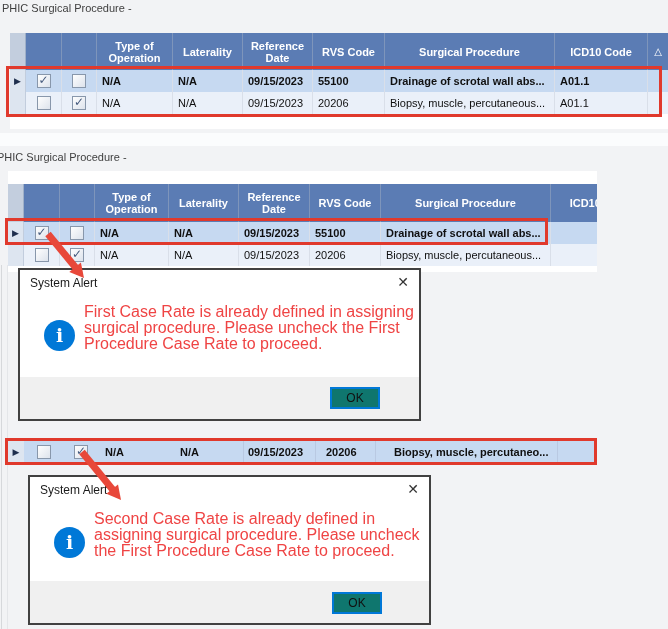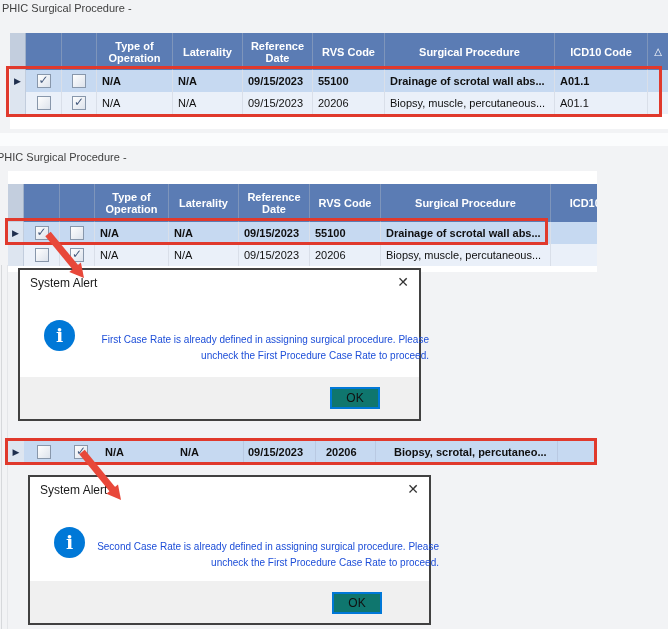--- a/index.html
+++ b/index.html
@@ -72,30 +72,30 @@
   .strip { position:absolute; left:8px; top:441px; width:586px; height:21px; background:#c6d9f1; z-index:5; }
   .strip .cell { font-weight:700; border-right:none; }
   .strip .s0{left:0;width:16px}.strip .s1{left:16px;width:40px}.strip .s2{left:56px;width:34px}
   .strip .s3{left:90px;width:75px;padding-left:7px}.strip .s4{left:165px;width:70px;padding-left:7px}
   .strip .s5{left:235px;width:72px;padding-left:4px;border-left:1px solid #b9c9e2}
   .strip .s6{left:307px;width:60px;padding-left:10px;border-left:1px solid #b9c9e2}
   .strip .s7{left:367px;width:182px;padding-left:18px;border-left:1px solid #b9c9e2}
   .strip .s8{left:549px;width:37px;border-left:1px solid #b9c9e2}
 
   
-  .dialog { position:absolute; width:403px; background:#ffffff; border:2px solid #414141; z-index:8;text-align:right; }
+  .dialog { position:absolute; width:403px; background:#ffffff; border:2px solid #414141; z-index:8; }
   .dlg1 { left:18px; top:268px; height:153px; }
   .dlg2 { left:28px; top:475px; height:150px; }
   .dlg-titlebar { position:absolute; left:0; top:0; width:100%; height:26px; background:#ffffff; }
   .dlg-title { position:absolute; left:10px; top:6px; font-size:12px; color:#1a1a1a; }
   .dlg-close { position:absolute; right:10px; top:4px; font-size:14px; color:#333333; cursor:default; }
   .info-icon { position:absolute; left:24px; top:50px; width:31px; height:31px; border-radius:50%;
                background:#0078d7; display:flex; align-items:center; justify-content:center; }
   .info-icon span { color:#ffffff; font-family:"DejaVu Serif",serif; font-weight:700; font-size:19px; line-height:1; }
-  .dlg-msg { position:absolute; left:64px; top:62px; width:345px; font-size:10px; line-height:16px; color:#1d4ed8; }
+  .dlg-msg { position:absolute; left:64px; top:34px; width:345px; font-size:16px; line-height:16px; color:#ef4444; }
   .dlg-footer { position:absolute; left:0; bottom:0; width:100%; height:42px; background:#f0f0f0; }
   .ok-btn { position:absolute; width:50px; height:22px; background:#0f766e; border:2px solid #0078d7;
             font-size:12px; color:#111111; display:flex; align-items:center; justify-content:center; }
   .dlg1 .ok-btn { left:310px; top:10px; }
   .dlg2 .ok-btn { left:302px; top:11px; }
 
   .arrows { position:absolute; left:0; top:0; width:668px; height:629px; z-index:12; pointer-events:none; }
 </style>
 </head>
 <body>
@@ -253,21 +253,21 @@
       </div>
     <div class="cell cbc s2">
         <span class="cb">
           <span>✓</span>
         </span>
       </div>
     <div class="cell s3">N/A</div>
     <div class="cell s4">N/A</div>
     <div class="cell s5">09/15/2023</div>
     <div class="cell s6">20206</div>
-    <div class="cell s7">Biopsy, scrotal, percutaneo...</div>
+    <div class="cell s7">Biopsy, muscle, percutaneo...</div>
     <div class="cell s8"></div>
   </div>
   <div class="red-rect red3"></div>
 
   <div class="dialog dlg2">
     <div class="dlg-titlebar">
       <span class="dlg-title">System Alert</span>
       <span class="dlg-close">✕</span>
     </div>
     <div class="info-icon">

